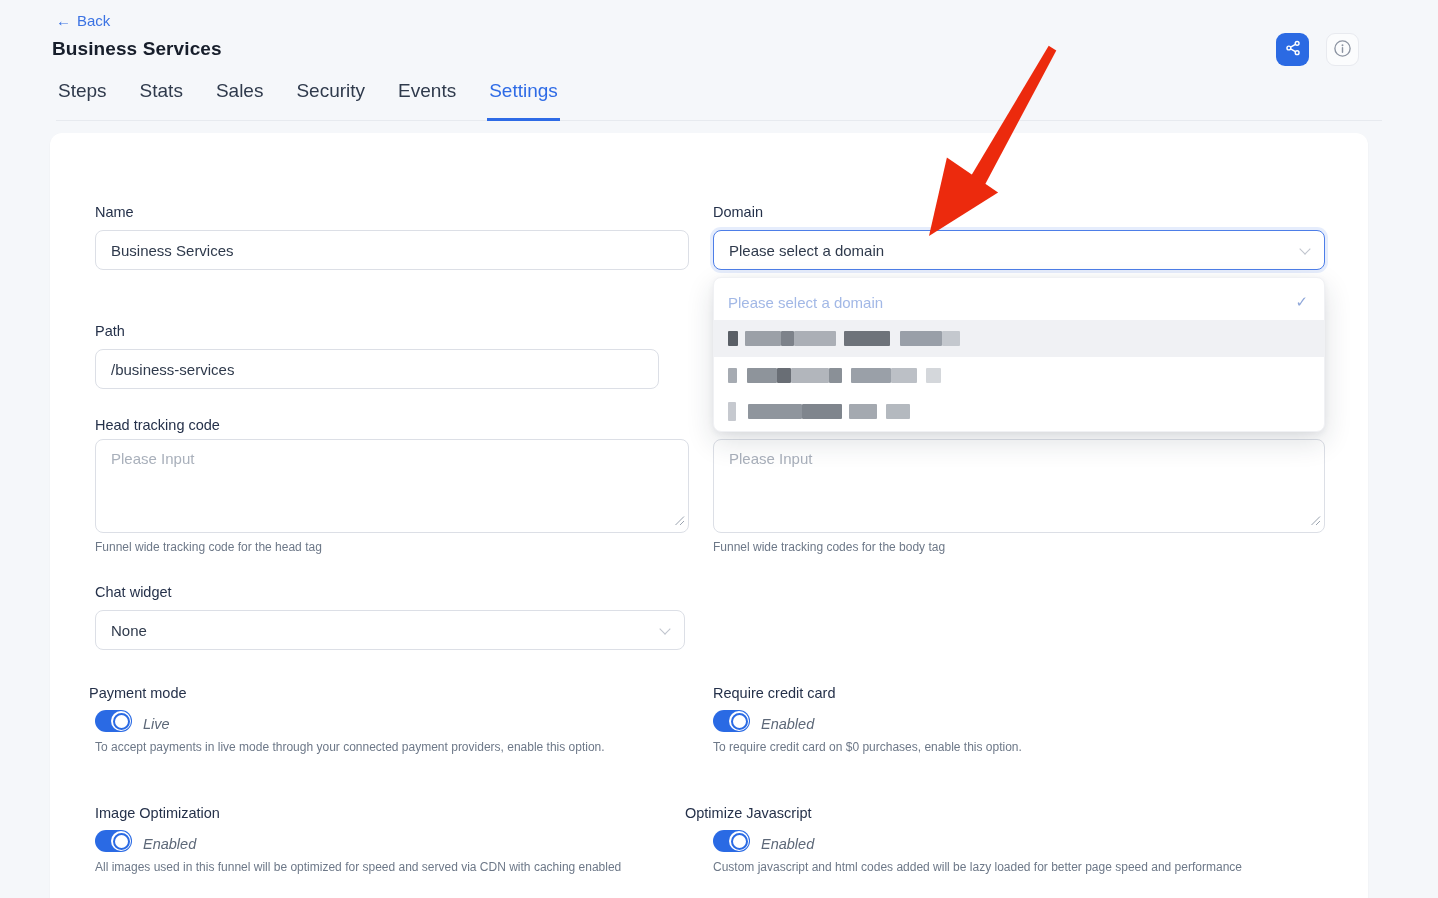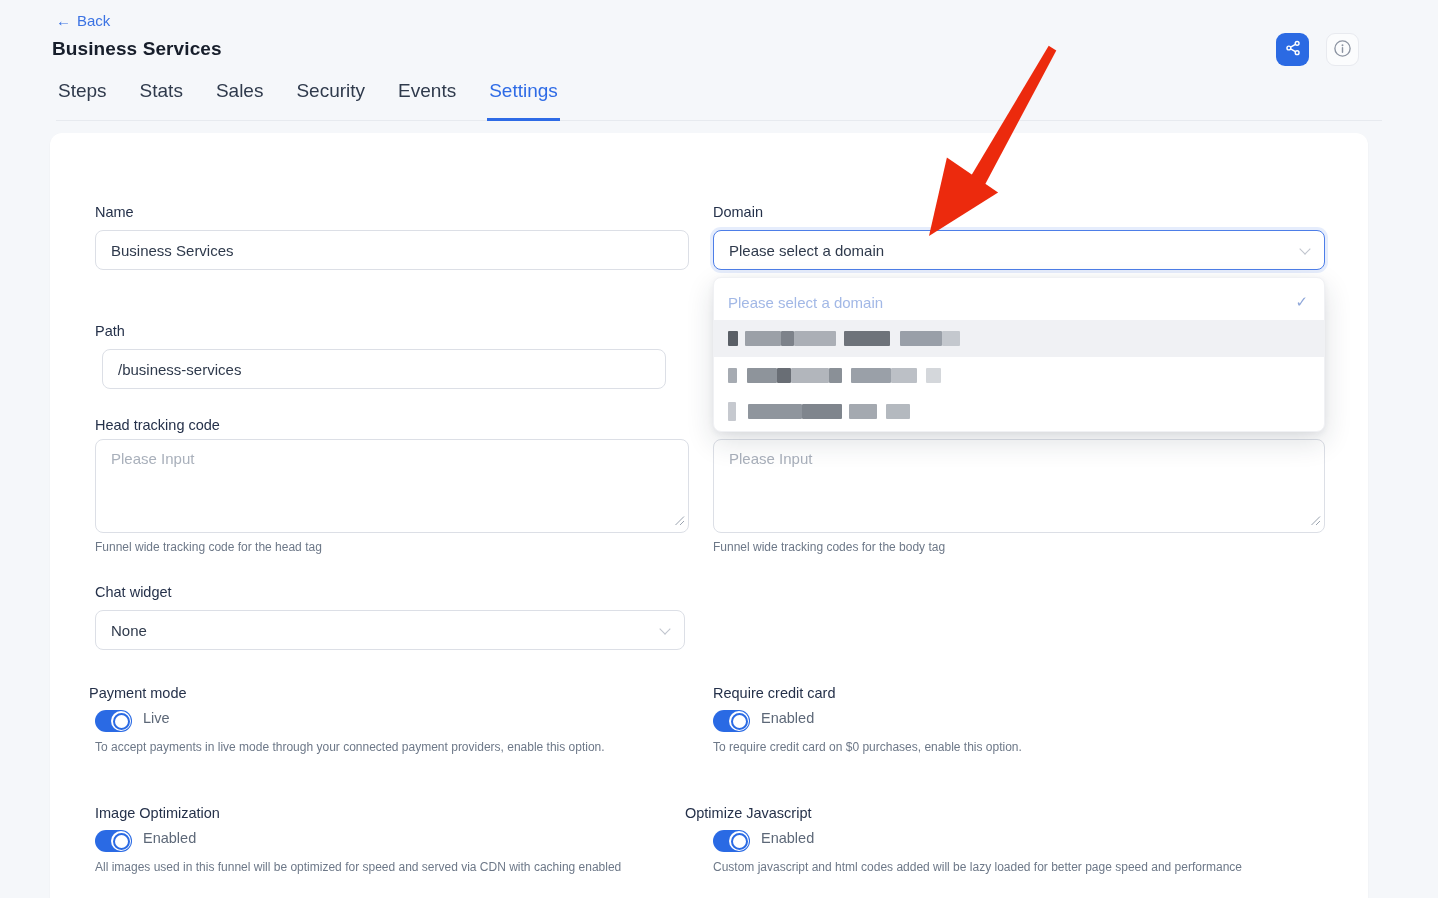--- a/index.html
+++ b/index.html
@@ -91,21 +91,21 @@
     height: 36px; display: flex; align-items: center; justify-content: space-between;
     padding: 0 16px 0 14px; cursor: pointer; font-size: 15px;
   }
   .dd-option.selected { color: #a2b8e6; }
   .dd-option.hovered { background: #f0f1f4; }
   .redline { display: flex; align-items: center; gap: 0; filter: blur(.5px); }
   .px { display: inline-block; height: 15px; border-radius: 1px; }
   .px.tall { height: 19px; }
 
   
-  .toggle-row { position: absolute; display: flex; align-items: flex-start; gap: 11px; }
+  .toggle-row { position: absolute; display: flex; align-items: flex-end; gap: 11px; font-style: italic; }
   .switch {
     width: 37px; height: 22px; border-radius: 11px; background: #2a6ae4;
     position: relative; cursor: pointer; flex: none;
   }
   .switch .knob {
     position: absolute; top: 1px; right: 1px; width: 20px; height: 20px;
     border-radius: 50%; background: #fff;
     display: flex; align-items: center; justify-content: center;
   }
   .switch .knob::after {
@@ -210,21 +210,21 @@
             <span class="px" style="width:40px;background:#7f858d;"></span>
             <span class="px" style="width:7px;background:#fff;"></span>
             <span class="px" style="width:28px;background:#a4a9b0;"></span>
             <span class="px" style="width:9px;background:#fff;"></span>
             <span class="px" style="width:24px;background:#b4b9bf;"></span>
         </span>
       </div>
     </div>
 
     <div class="field-label" style="left:45px; top:190px;">Path</div>
-    <input class="text-input" style="left: 45px; top: 216px; width: 564px; margin-left: 7px;" value="/business-services">
+    <input class="text-input" style="left: 45px; top: 216px; width: 564px;" value="/business-services">
 
     <div class="field-label" style="left:45px; top:284px;">Head tracking code</div>
     <div class="textarea-box" style="left:45px; top:306px; width:594px;">
       <span class="placeholder-text">Please Input</span>
       <span class="resize-grip">
         <svg width="11" height="11" viewBox="0 0 11 11">
             <path d="M10 1.5L1.5 10M10 6L6 10" stroke="#9aa3af" stroke-width="1"></path>
           </svg>
       </span>
     </div>

